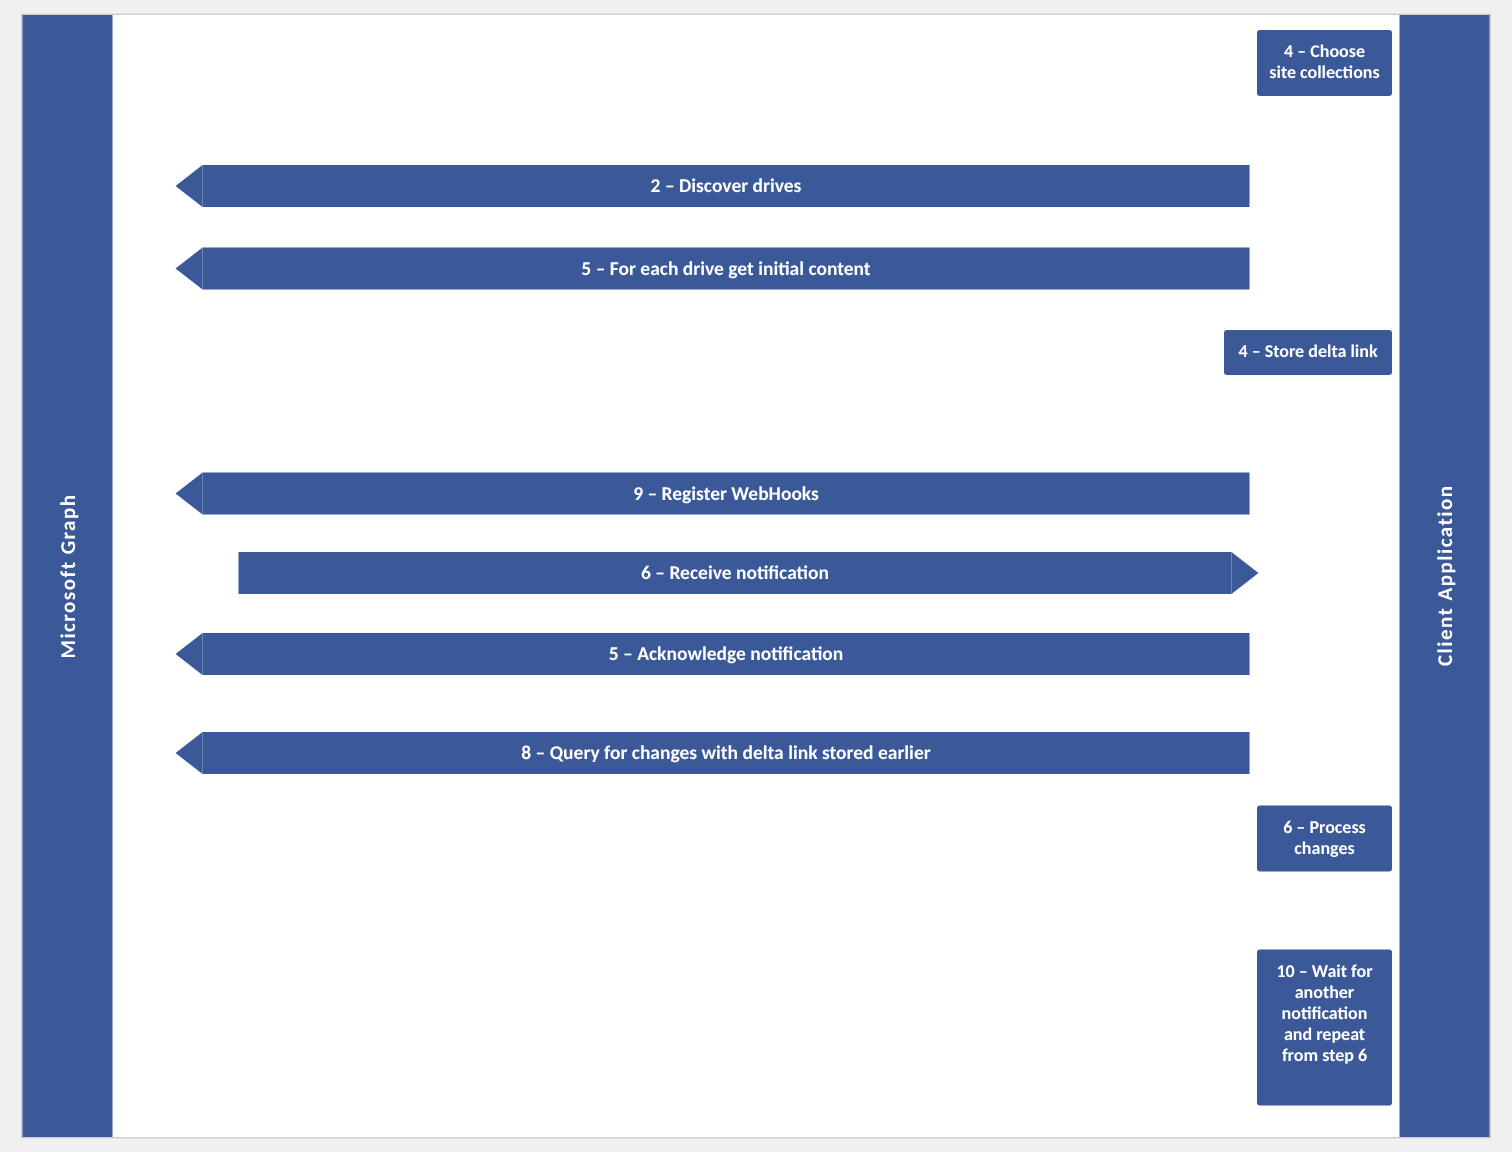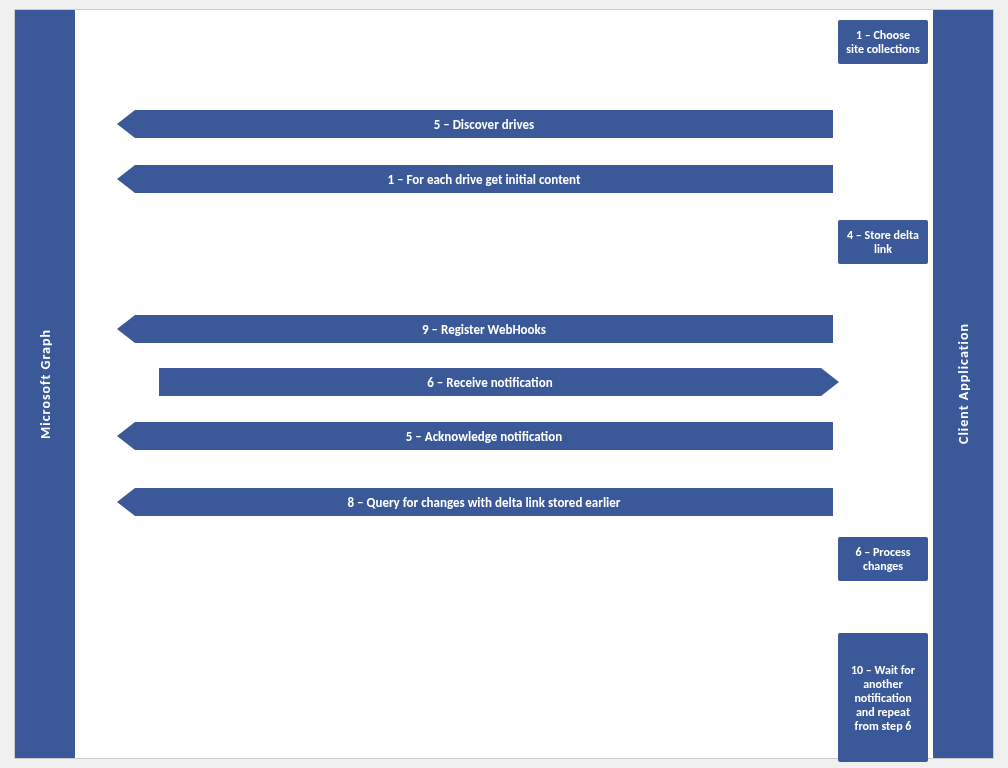--- a/index.html
+++ b/index.html
@@ -141,32 +141,32 @@
     <span class="left-col-label">Microsoft Graph</span>
   </div>
 
   <div class="right-col">
     <span class="right-col-label">Client Application</span>
   </div>
 
   <div class="main-area">
 
     <div class="step-box" style="top: 10px; width: 90px; right: 5px;">
-      <span>1 – Choose site collections</span>
+      <span>4 – Choose site collections</span>
     </div>
 
     <div class="arrow-bar arrow-left" style="top: 100px;">
-      <span>5 – Discover drives</span>
+      <span>2 – Discover drives</span>
     </div>
 
     <div class="arrow-bar arrow-left" style="top: 155px;">
-      <span>1 – For each drive get initial content</span>
+      <span>5 – For each drive get initial content</span>
     </div>
 
-    <div class="step-box" style="top: 210px; width: 90px; right: 5px;">
+    <div class="step-box" style="top: 210px; width: 112px; right: 5px;">
       <span>4 – Store delta link</span>
     </div>
 
     <div class="arrow-bar arrow-left" style="top: 305px;">
       <span>9 – Register WebHooks</span>
     </div>
 
     <div class="arrow-bar arrow-right" style="top: 358px;">
       <span>6 – Receive notification</span>
     </div>
@@ -176,19 +176,19 @@
     </div>
 
     <div class="arrow-bar arrow-left" style="top: 466px; margin-top: 12px;">
       <span>8 – Query for changes with delta link stored earlier</span>
     </div>
 
     <div class="step-box" style="top: 527px; width: 90px; right: 5px;">
       <span>6 – Process changes</span>
     </div>
 
-    <div class="step-box" style="top: 623px; width: 90px; right: 5px; height: 129px; display: flex; align-items: center; justify-content: center;">
+    <div class="step-box" style="top: 623px; width: 90px; right: 5px; height: 104px; display: flex; align-items: flex-start; justify-content: center;">
       <span>10 – Wait for another notification and repeat from step 6</span>
     </div>
 
   </div>
 
 </div>
 
 </body></html>

